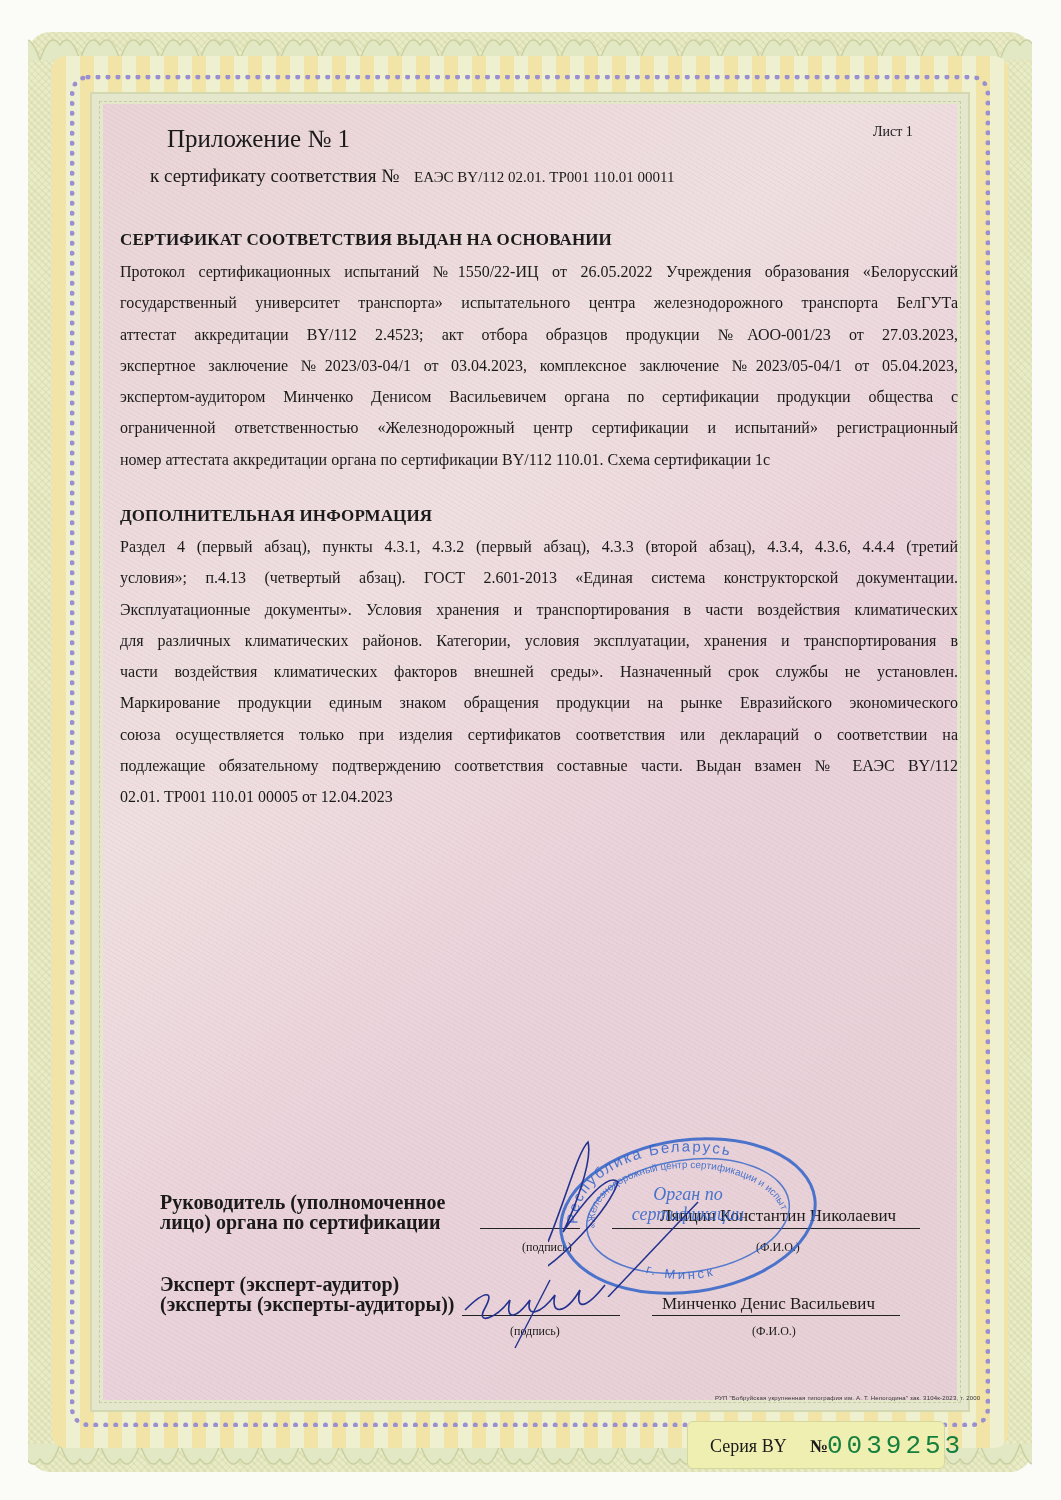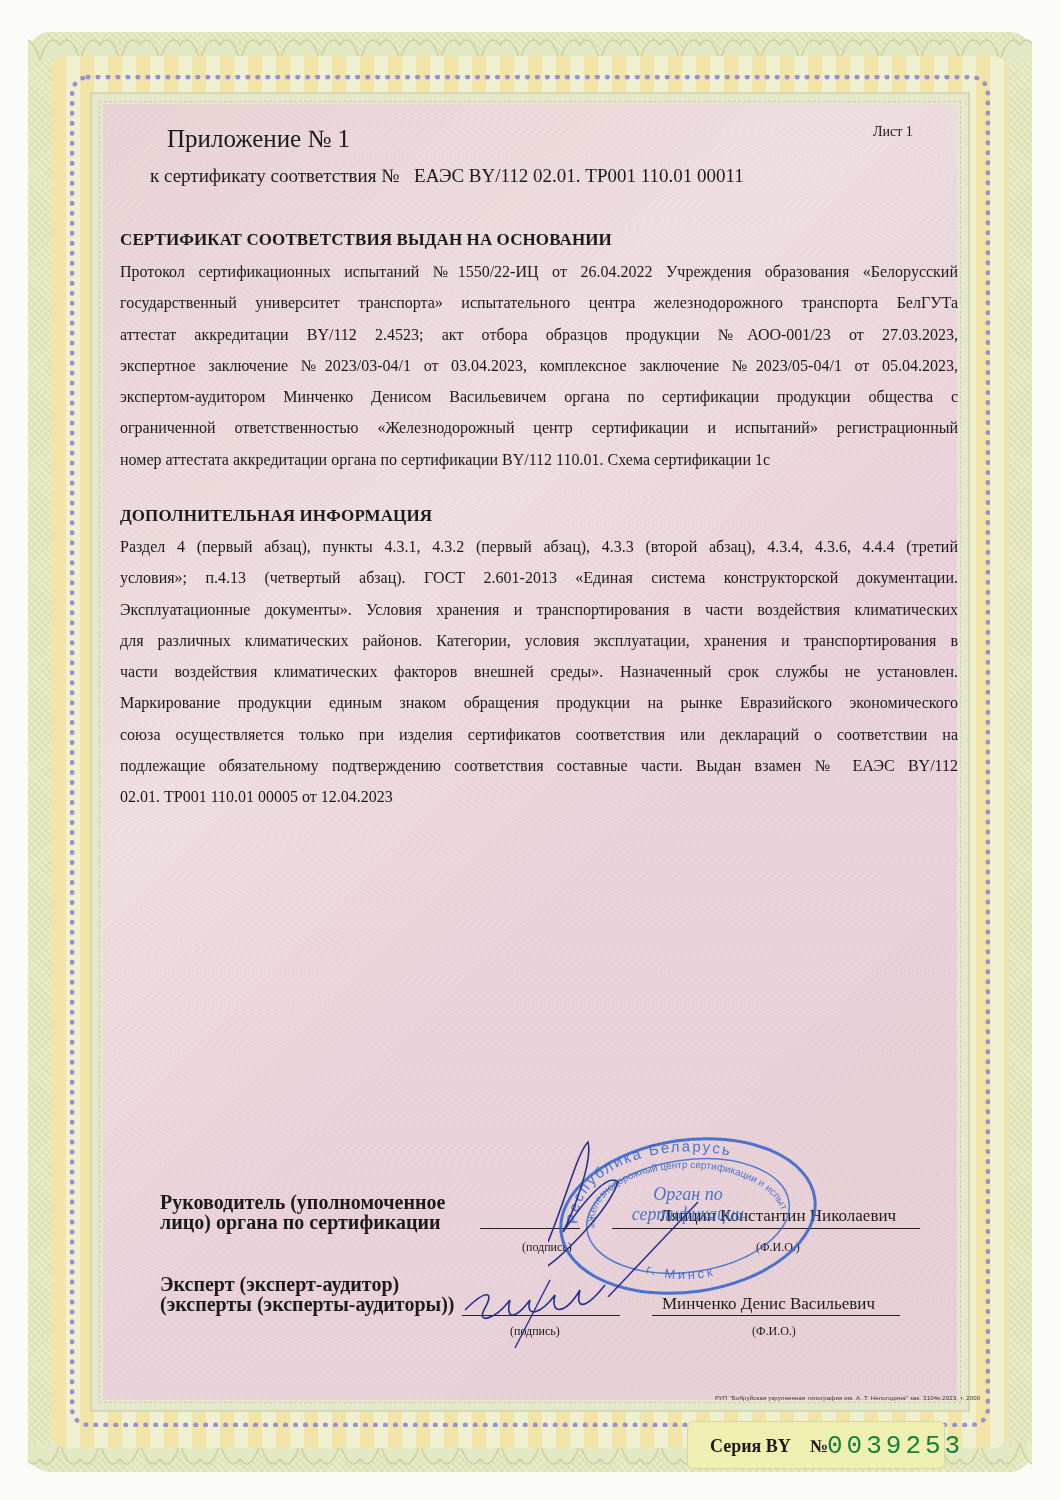--- a/index.html
+++ b/index.html
@@ -18,34 +18,34 @@
   .frame{position:absolute;left:90px;top:92px;width:880px;height:1320px;background:#e4e7cc;
      box-sizing:border-box;border:2px solid #d3d8b0;}
   .frame-inner{position:absolute;left:7px;top:7px;right:7px;bottom:7px;border:1px dashed #c8cda2;}
   .panel{position:absolute;left:103px;top:104px;width:854px;height:1296px;
      background:
        repeating-linear-gradient(30deg, rgba(180,150,160,.10) 0 1px, transparent 1px 4px),
        linear-gradient(135deg,#e9d3d6 0%,#efdfe0 35%,#ead2da 60%,#e6d1d6 100%);}
   .title{position:absolute;left:150px;top:125px;font-size:25px;margin-left:17px;}
   .sheet{position:absolute;left:873px;top:124px;font-size:14px;}
   .subtitle{position:absolute;left:150px;top:165px;font-size:19px;}
-  .subtitle .num{margin-left:10px;font-size:19px;}
+  .subtitle .num{margin-left:10px;font-size:15px;}
   .h{position:absolute;left:120px;font-weight:bold;font-size:17px;letter-spacing:.1px;}
   .para{position:absolute;left:120px;width:838px;font-size:16px;line-height:31.3px;text-align:justify;}
   .para .line{display:block;text-align:justify;text-align-last:justify;white-space:nowrap;}
   .para .line.last{text-align-last:left;}
   .sig-label{position:absolute;left:160px;font-weight:bold;font-size:20px;line-height:20px;}
   .sig-line{position:absolute;border-top:1px solid #222;}
   .sig-small{position:absolute;font-size:12px;}
   .sig-name{position:absolute;font-size:17px;}
   .stamp{position:absolute;left:548px;top:1132px;width:280px;height:165px;}
   .imprint{position:absolute;left:715px;top:1395px;font-size:6px;color:#333;font-family:"Liberation Sans",sans-serif;letter-spacing:.2px;}
   .serial-box{position:absolute;left:687px;top:1421px;width:258px;height:48px;background:#efefb2;border-radius:6px;
      border:1px solid #d6d79a;box-sizing:border-box;}
-  .serial-label{position:absolute;left:22px;top:14px;font-size:18px;font-weight:bold;}
+  .serial-label{position:absolute;left:22px;top:14px;font-size:18px;font-weight:normal;}
   .serial-no{position:absolute;left:122px;top:14px;font-size:18px;font-weight:bold;}
   .serial-val{position:absolute;left:139px;top:9px;font-size:26px;color:#15803d;letter-spacing:4px;font-family:"Liberation Mono",monospace;}
 </style>
 </head>
 <body>
 
 <div class="outer"></div>
 <svg class="scallop" style="left:0;top:0" width="1061" height="1500">
   <defs>
     <pattern id="scH" width="40" height="30" patternUnits="userSpaceOnUse">
@@ -64,21 +64,21 @@
 
 <div class="title">Приложение № 1</div>
 <div class="sheet">Лист 1</div>
 <div class="subtitle">
   <span>к сертификату соответствия №</span>
   <span class="num">ЕАЭС BY/112 02.01. ТР001 110.01 00011</span>
 </div>
 
 <div class="h" style="top:230px">СЕРТИФИКАТ СООТВЕТСТВИЯ ВЫДАН НА ОСНОВАНИИ</div>
 <div class="para" style="top:256px">
-  <span class="line">Протокол сертификационных испытаний №1550/22-ИЦ от 26.04.2022 Учреждения образования «Белорусский</span>
+  <span class="line">Протокол сертификационных испытаний №1550/22-ИЦ от 26.05.2022 Учреждения образования «Белорусский</span>
   <span class="line">государственный университет транспорта» испытательного центра железнодорожного транспорта БелГУТа</span>
   <span class="line">аттестат аккредитации BY/112 2.4523;  акт отбора образцов продукции №АОО-001/23 от 27.03.2023,</span>
   <span class="line">экспертное заключение №2023/03-04/1 от 03.04.2023, комплексное заключение №2023/05-04/1 от 05.04.2023,</span>
   <span class="line">экспертом-аудитором Минченко Денисом Васильевичем органа по сертификации продукции общества с</span>
   <span class="line">ограниченной ответственностью «Железнодорожный центр сертификации и испытаний» регистрационный</span>
   <span class="line last">номер аттестата аккредитации органа по сертификации  BY/112 110.01. Схема сертификации  1с</span>
 </div>
 
 <div class="h" style="top:506px">ДОПОЛНИТЕЛЬНАЯ ИНФОРМАЦИЯ</div>
 <div class="para" style="top:531px">

